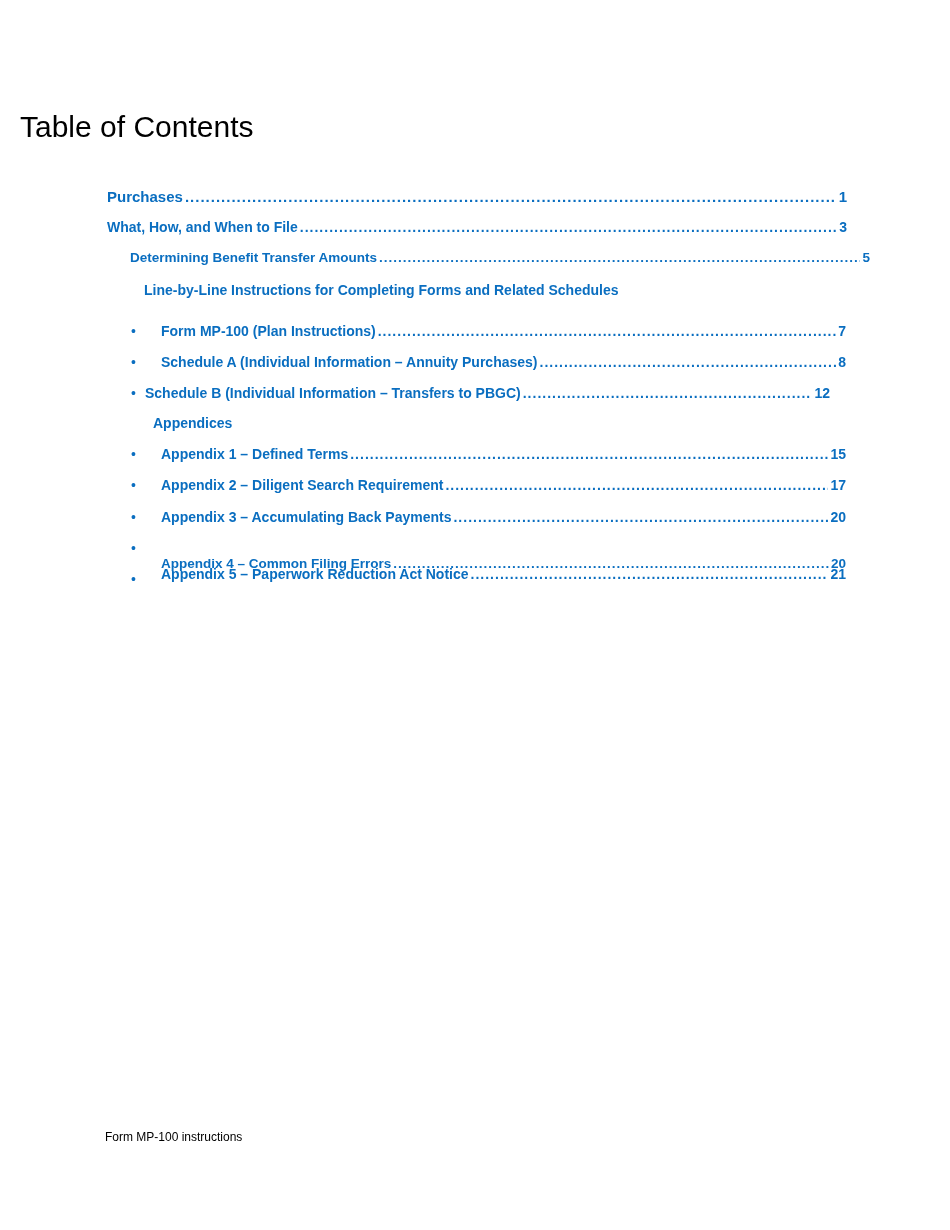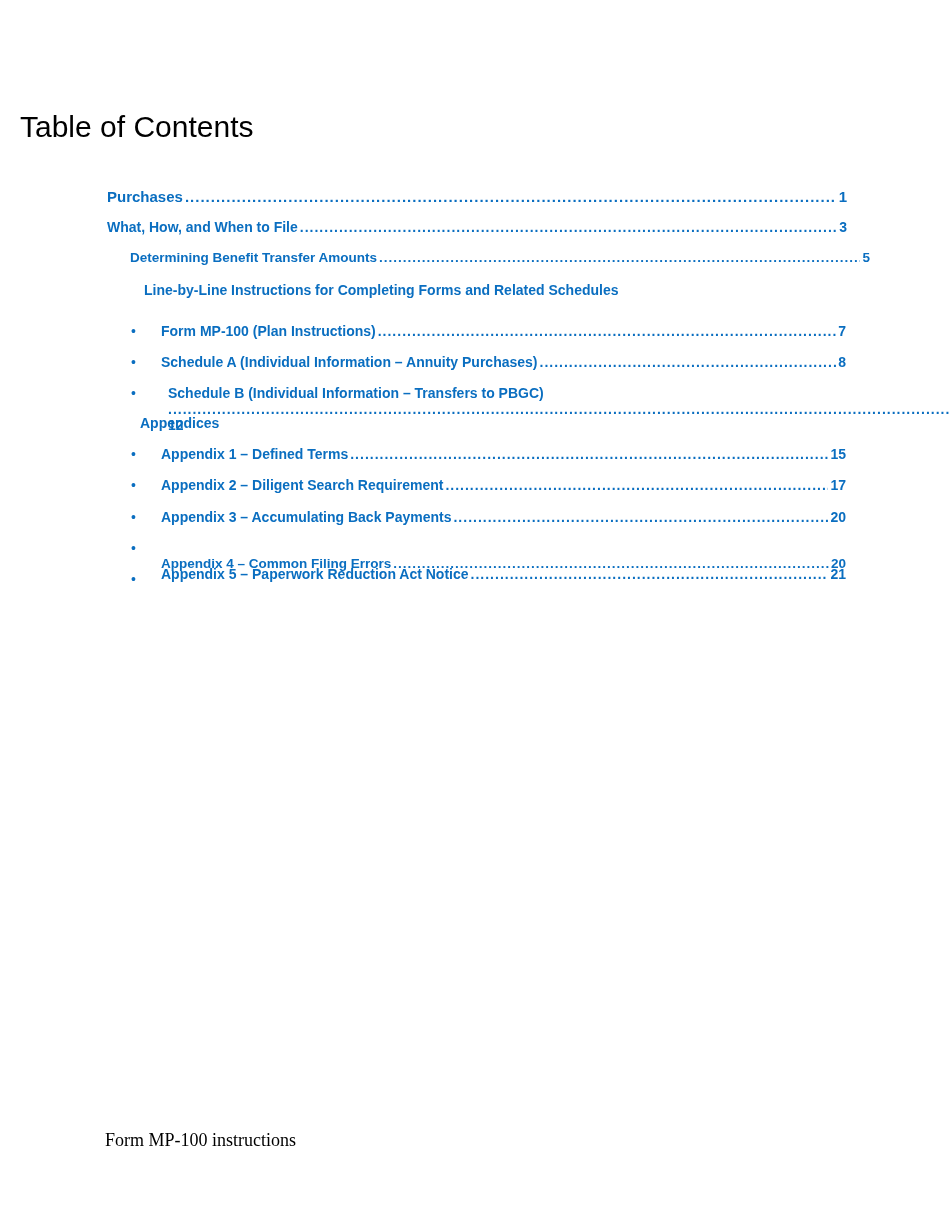--- a/index.html
+++ b/index.html
@@ -5,21 +5,21 @@
   html, body { margin:0; padding:0; background:#ffffff; }
   body { width:950px; height:1230px; position:relative; overflow:hidden; font-family:"Liberation Sans", sans-serif; }
   .title { position:absolute; top:110px; left:0; width:950px; text-align:left; font-size:30px; color:#000; font-family:"Liberation Sans", sans-serif;padding-left:20px; }
   .toc-row { position:absolute; display:flex; align-items:baseline; color:#0a6ec0; font-weight:bold; font-size:14px; white-space:nowrap; }
   .toc-row .label { flex:0 0 auto; }
   .toc-row .leader { flex:1 1 auto; overflow:hidden; margin:0 2px; letter-spacing:1px; color:#0a6ec0; }
   .toc-row .leader::before { content:"................................................................................................................................................................................................................................................"; }
   .toc-row .page { flex:0 0 auto; }
   .bullet { position:absolute; left:131px; font-size:14px; color:#0a6ec0; }
   .heading { position:absolute; color:#0a6ec0; font-weight:bold; font-size:14px;margin-left:39px; }
-  .footer { position:absolute; left:105px; top:1130px; font-size:18px; color:#000;font-family:Liberation Serif, serif; }
+  .footer { position:absolute; left:105px; top:1130px; font-size:12px; color:#000; }
 </style>
 </head>
 <body>
 
 <div class="title">Table of Contents</div>
 
 <div class="toc-row" style="left:107px; top:188px; width:740px; font-size:15px;">
   <span class="label">Purchases</span>
   <span class="leader"></span>
   <span class="page">1</span>
@@ -43,27 +43,27 @@
   <span class="leader"></span>
   <span class="page">7</span>
 </div>
 <span class="bullet" style="top:354px;">•</span>
 <div class="toc-row" style="left:161px; top:354px; width:685px;">
   <span class="label">Schedule A (Individual Information – Annuity Purchases)</span>
   <span class="leader"></span>
   <span class="page">8</span>
 </div>
 <span class="bullet" style="top:385px;">•</span>
-<div class="toc-row" style="left:166px; top:385px; width:685px;flex-direction:column;">
+<div class="toc-row" style="left:145px; top:385px; width:685px;">
   <span class="label">Schedule B (Individual Information – Transfers to PBGC)</span>
   <span class="leader"></span>
   <span class="page">12</span>
 </div>
 
-<div class="heading" style="left:101px; top:415px;">Appendices</div>
+<div class="heading" style="left:114px; top:415px;">Appendices</div>
 
 <span class="bullet" style="top:446px;">•</span>
 <div class="toc-row" style="left:161px; top:446px; width:685px;">
   <span class="label">Appendix 1 – Defined Terms</span>
   <span class="leader"></span>
   <span class="page">15</span>
 </div>
 <span class="bullet" style="top:477px;">•</span>
 <div class="toc-row" style="left:161px; top:477px; width:685px;">
   <span class="label">Appendix 2 – Diligent Search Requirement</span>

